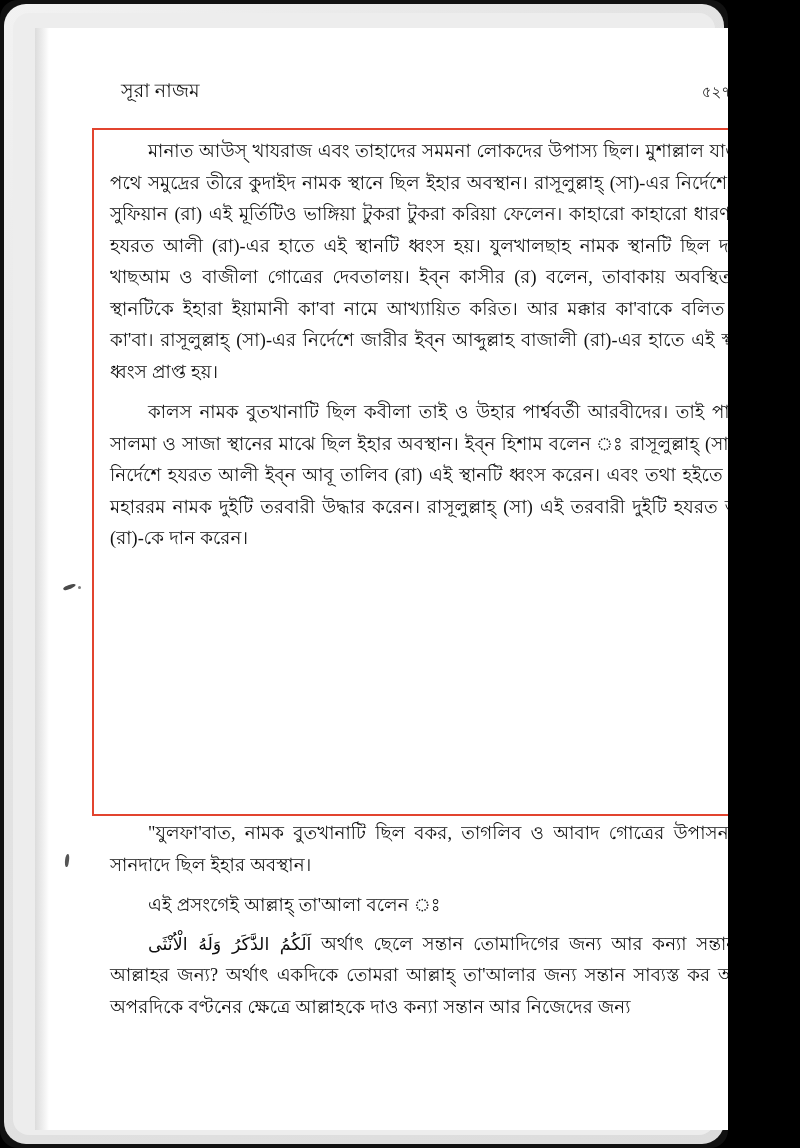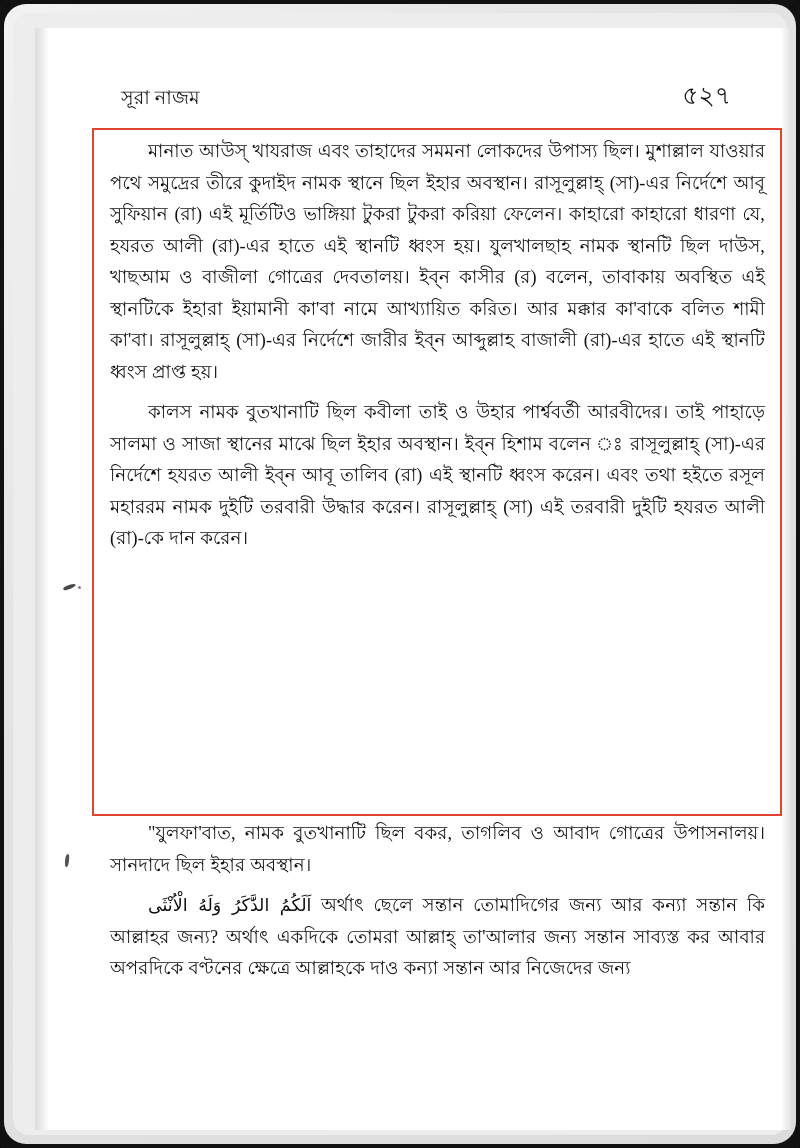--- a/index.html
+++ b/index.html
@@ -10,25 +10,25 @@
   body {
     width: 800px;
     height: 1148px;
     overflow: hidden;
     font-family: "Liberation Sans", sans-serif;
   }
 
   
   #viewer-frame {
     position: relative;
-    width: 800px;
+    width: 728px;
     height: 1148px;
     box-sizing: border-box;
     background: #111111;
-    border-radius: 2px;
+    border-radius: 18px;
     overflow: hidden;
   }
   
   #bezel {
     position: absolute;
     left: 4px;
     top: 4px;
     right: 4px;
     bottom: 4px;
     border-radius: 22px;
@@ -96,21 +96,21 @@
   }
   .head-text {
     font-family: "Liberation Serif", serif;
     font-size: 19px;
     color: #151515;
     letter-spacing: 0.2px;
     white-space: nowrap;
   }
   #page-number {
     font-family: "Liberation Serif", serif;
-    font-size: 25px;
+    font-size: 15px;
     color: #151515;
   }
 
   
   #selection-box {
     position: absolute;
     left: 57px;
     top: 100px;
     width: 690px;
     height: 688px;
@@ -210,20 +210,21 @@
 
           <div id="selection-box"></div>
 
           <div id="body-text">
             <p class="para">মানাত আউস্ খাযরাজ এবং তাহাদের সমমনা লোকদের উপাস্য ছিল। মুশাল্লাল যাওয়ার পথে সমুদ্রের তীরে কুদাইদ নামক স্থানে ছিল ইহার অবস্থান। রাসূলুল্লাহ্ (সা)-এর নির্দেশে আবূ সুফিয়ান (রা) এই মূর্তিটিও ভাঙ্গিয়া টুকরা টুকরা করিয়া ফেলেন। কাহারো কাহারো ধারণা যে, হযরত আলী (রা)-এর হাতে এই স্থানটি ধ্বংস হয়। যুলখালছাহ নামক স্থানটি ছিল দাউস, খাছআম ও বাজীলা গোত্রের দেবতালয়। ইব্‌ন কাসীর (র) বলেন, তাবাকায় অবস্থিত এই স্থানটিকে ইহারা ইয়ামানী কা'বা নামে আখ্যায়িত করিত। আর মক্কার কা'বাকে বলিত শামী কা'বা। রাসূলুল্লাহ্ (সা)-এর নির্দেশে জারীর ইব্‌ন আব্দুল্লাহ বাজালী (রা)-এর হাতে এই স্থানটি ধ্বংস প্রাপ্ত হয়।</p>
             <p class="para">কালস নামক বুতখানাটি ছিল কবীলা তাই ও উহার পার্শ্ববর্তী আরবীদের। তাই পাহাড়ে সালমা ও সাজা স্থানের মাঝে ছিল ইহার অবস্থান। ইব্‌ন হিশাম বলেন ঃ রাসূলুল্লাহ্ (সা)-এর নির্দেশে হযরত আলী ইব্‌ন আবূ তালিব (রা) এই স্থানটি ধ্বংস করেন। এবং তথা হইতে রসূল মহাররম নামক দুইটি তরবারী উদ্ধার করেন। রাসূলুল্লাহ্ (সা) এই তরবারী দুইটি হযরত আলী (রা)-কে দান করেন।</p>
           </div>
 
           <div id="post-box-text">
             <p class="para">"যুলফা'বাত, নামক বুতখানাটি ছিল বকর, তাগলিব ও আবাদ গোত্রের উপাসনালয়। সানদাদে ছিল ইহার অবস্থান।</p>
+            <p class="para tight">এই প্রসংগেই আল্লাহ্ তা'আলা বলেন ঃ</p>
 
 
 
             <p class="para"><span class="arabic">اَلَكُمُ الذَّكَرُ وَلَهُ الْاُنْثَى</span> <span>অর্থাৎ ছেলে সন্তান তোমাদিগের জন্য আর কন্যা সন্তান কি আল্লাহর জন্য? অর্থাৎ একদিকে তোমরা আল্লাহ্ তা'আলার জন্য সন্তান সাব্যস্ত কর আবার অপরদিকে বণ্টনের ক্ষেত্রে আল্লাহকে দাও কন্যা সন্তান আর নিজেদের জন্য</span></p>
           </div>
 
           <div class="smudge" id="smudge-a"></div>
           <div class="smudge" id="smudge-a-dot"></div>
           <div class="smudge" id="smudge-b"></div>
 

